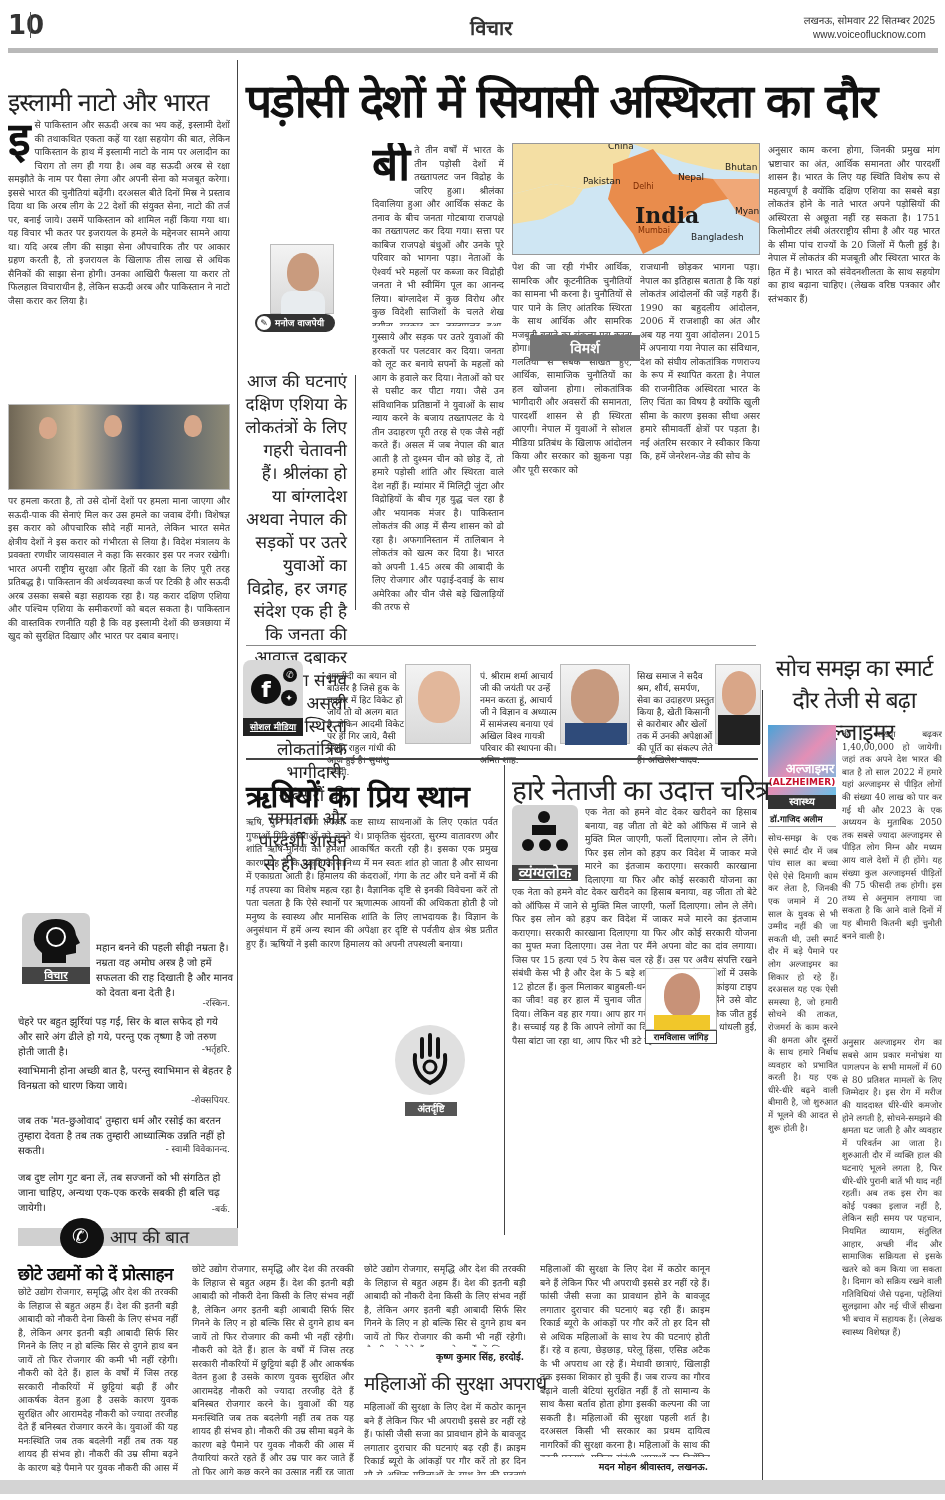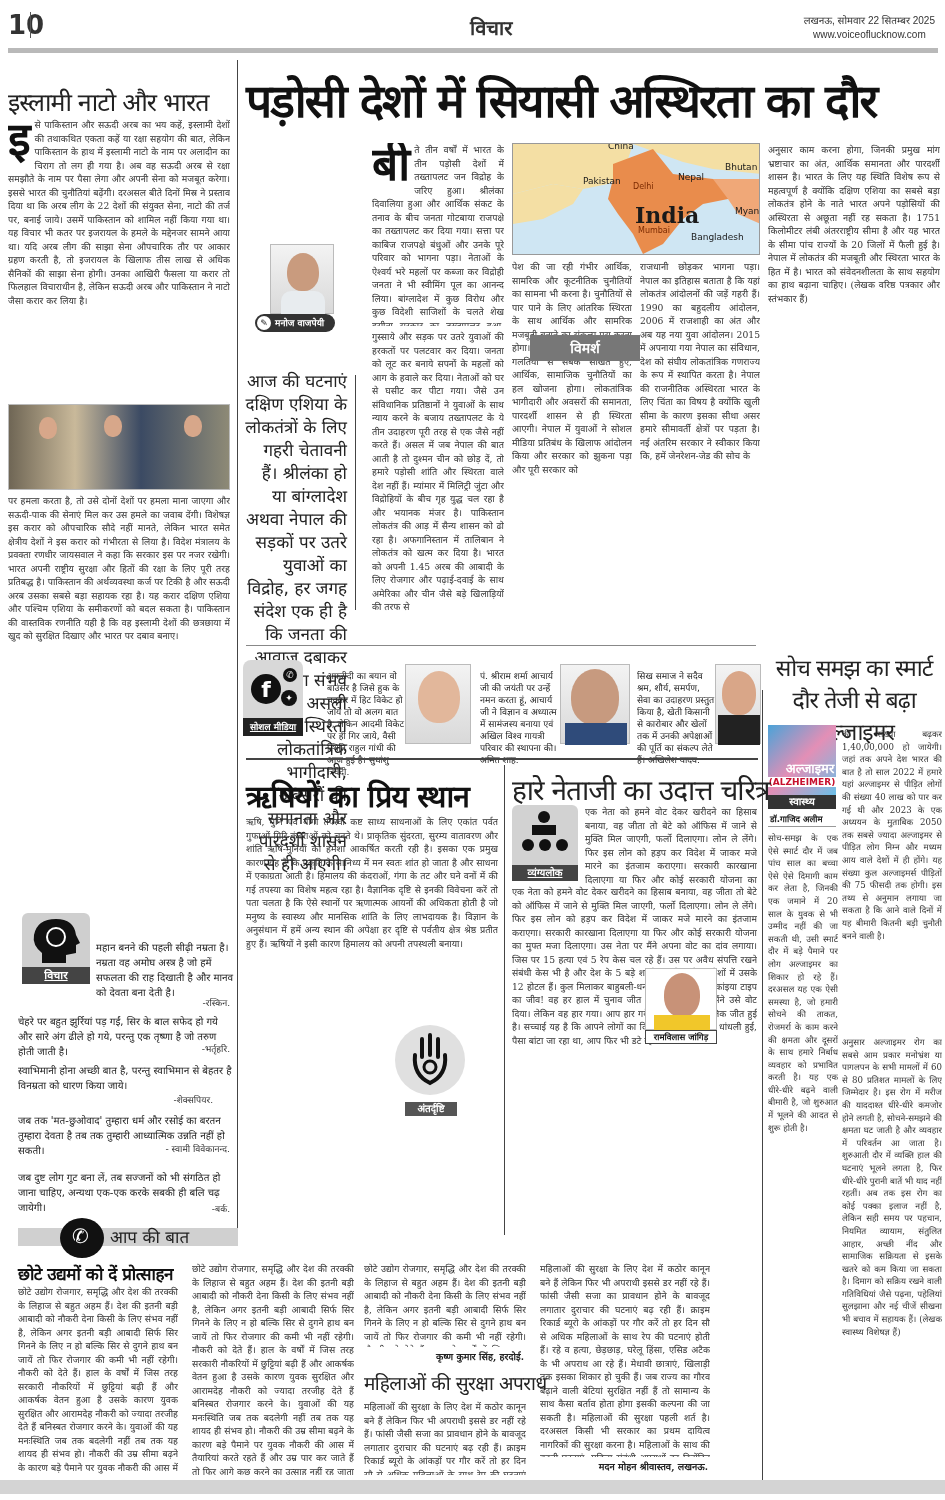--- a/index.html
+++ b/index.html
@@ -172,42 +172,42 @@
 <div class="abs badge" style="left:405px;top:1102px;width:52px;height:14px;line-height:14px;background:#555;">अंतर्दृष्टि</div>
 
 <div class="abs neta-head">हारे नेताजी का उदात्त चरित्र</div>
 <div class="abs" style="left:512px;top:805px;width:66px;height:62px;background:#d2d2d2;border-radius:6px 6px 0 0;">
   <div class="abs" style="left:26px;top:6px;width:12px;height:12px;border-radius:50%;background:#111;"></div>
   <div class="abs" style="left:20px;top:20px;width:24px;height:10px;background:#111;"></div>
   <div class="abs" style="left:10px;top:34px;width:12px;height:12px;border-radius:50%;background:#111;"></div>
   <div class="abs" style="left:27px;top:34px;width:12px;height:12px;border-radius:50%;background:#111;"></div>
   <div class="abs" style="left:44px;top:34px;width:12px;height:12px;border-radius:50%;background:#111;"></div>
 </div>
-<div class="abs caption-dark" style="left:512px;top:865px;width:66px;height:16px;line-height:16px;font-size:10px;background:#444;">व्यंग्यलोक</div>
+<div class="abs caption-dark" style="left:512px;top:865px;width:66px;height:16px;line-height:16px;font-size:15px;background:#444;">व्यंग्यलोक</div>
 <div class="abs body-text" style="left:585px;top:805px;width:172px;height:80px;">एक नेता को हमने वोट देकर खरीदने का हिसाब बनाया, वह जीता तो बेटे को ऑफिस में जाने से मुक्ति मिल जाएगी, फर्लो दिलाएगा। लोन ले लेंगे। फिर इस लोन को हड़प कर विदेश में जाकर मजे मारने का इंतजाम कराएगा। सरकारी कारखाना दिलाएगा या फिर और कोई सरकारी योजना का मुफ्त मजा दिलाएगा। उस नेता पर मैंने अपना वोट का दांव लगाया। जिस पर 15 हत्या एवं 5 रेप केस चल रहे हैं। उस पर अवैध संपत्ति रखने संबंधी केस भी है और देश के 5 बड़े शहरों व दुनिया के 2 देशों में उसके 12 होटल हैं। कुल मिलाकर बाहुबली-धनबली जंतु, शूर, और कांइया टाइप का जीव! वह हर हाल में चुनाव जीत लेगा। यही सोचकर मैंने उसे वोट दिया। लेकिन वह हार गया। आप हार गये, लेकिन आपकी नैतिक जीत हुई है। सच्चाई यह है कि आपने लोगों का दिल जीता है। चुनाव में धांधली हुई, पैसा बांटा जा रहा था, आप फिर भी डटे रहे।</div>
 <div class="abs body-text" style="left:512px;top:885px;width:245px;height:345px;">एक नेता को हमने वोट देकर खरीदने का हिसाब बनाया, वह जीता तो बेटे को ऑफिस में जाने से मुक्ति मिल जाएगी, फर्लो दिलाएगा। लोन ले लेंगे। फिर इस लोन को हड़प कर विदेश में जाकर मजे मारने का इंतजाम कराएगा। सरकारी कारखाना दिलाएगा या फिर और कोई सरकारी योजना का मुफ्त मजा दिलाएगा। उस नेता पर मैंने अपना वोट का दांव लगाया। जिस पर 15 हत्या एवं 5 रेप केस चल रहे हैं। उस पर अवैध संपत्ति रखने संबंधी केस भी है और देश के 5 बड़े शहरों व दुनिया के 2 देशों में उसके 12 होटल हैं। कुल मिलाकर बाहुबली-धनबली जंतु, शूर, और कांइया टाइप का जीव! वह हर हाल में चुनाव जीत लेगा। यही सोचकर मैंने उसे वोट दिया। लेकिन वह हार गया। आप हार गये, लेकिन आपकी नैतिक जीत हुई है। सच्चाई यह है कि आपने लोगों का दिल जीता है। चुनाव में धांधली हुई, पैसा बांटा जा रहा था, आप फिर भी डटे रहे।</div>
 <div class="abs photo" style="left:645px;top:968px;width:72px;height:62px;background:#fff;">
   <div class="abs face" style="left:18px;top:4px;width:36px;height:44px;background:#c89278;"></div>
   <div class="abs" style="left:8px;top:46px;width:56px;height:16px;background:#f1c72a;"></div>
 </div>
 <div class="abs" style="left:645px;top:1030px;width:72px;height:14px;border:1px solid #444;background:#fff;font:bold 8.5px 'DejaVu Sans',sans-serif;text-align:center;line-height:12px;">रामविलास जांगिड़</div>
 
 <div class="abs" style="left:22px;top:913px;width:68px;height:70px;background:#cfcfcf;border-radius:6px 6px 0 0;">
   <svg width="68" height="54" viewBox="0 0 68 54">
     <path d="M20,50 L20,40 Q10,32 12,22 Q15,6 34,6 Q52,6 54,22 L58,30 L54,32 L54,40 L44,42 L44,50 Z" fill="#111"></path>
     <circle cx="34" cy="24" r="9" fill="none" stroke="#fff" stroke-width="2"></circle>
   </svg>
 </div>
 <div class="abs caption-dark" style="left:22px;top:967px;width:68px;height:17px;line-height:17px;background:#444;">विचार</div>
 <div class="abs quote-sm" style="left:96px;top:940px;width:138px;">महान बनने की पहली सीढ़ी नम्रता है। नम्रता वह अमोघ अस्त्र है जो हमें सफलता की राह दिखाती है और मानव को देवता बना देती है।</div>
 <div class="abs attrib" style="left:96px;top:996px;width:134px;">-रस्किन.</div>
 <div class="abs quote-sm" style="left:18px;top:1014px;width:216px;">चेहरे पर बहुत झुर्रियां पड़ गईं, सिर के बाल सफेद हो गये और सारे अंग ढीले हो गये, परन्तु एक तृष्णा है जो तरुण होती जाती है।</div>
 <div class="abs attrib" style="left:18px;top:1042px;width:212px;">-भर्तृहरि.</div>
 <div class="abs quote-sm" style="left:18px;top:1063px;width:216px;">स्वाभिमानी होना अच्छी बात है, परन्तु स्वाभिमान से बेहतर है विनम्रता को धारण किया जाये।</div>
-<div class="abs attrib" style="left:1px;top:1093px;width:212px;">-शेक्सपियर.</div>
+<div class="abs attrib" style="left:18px;top:1093px;width:212px;font-family:Liberation Serif, serif;">-शेक्सपियर.</div>
 <div class="abs quote-sm" style="left:18px;top:1113px;width:216px;">जब तक 'मत-छुओवाद' तुम्हारा धर्म और रसोई का बरतन तुम्हारा देवता है तब तक तुम्हारी आध्यात्मिक उन्नति नहीं हो सकती।</div>
 <div class="abs attrib" style="left:18px;top:1142px;width:212px;">- स्वामी विवेकानन्द.</div>
 <div class="abs quote-sm" style="left:18px;top:1170px;width:216px;">जब दुष्ट लोग गुट बना लें, तब सज्जनों को भी संगठित हो जाना चाहिए, अन्यथा एक-एक करके सबकी ही बलि चढ़ जायेगी।</div>
 <div class="abs attrib" style="left:18px;top:1202px;width:212px;">-बर्क.</div>
 
 <div class="abs aap-bar"></div>
 <div class="abs" style="left:60px;top:1218px;width:44px;height:40px;border-radius:50%;background:#111;">
   <span class="abs" style="left:12px;top:6px;color:#fff;font:20px 'DejaVu Sans',sans-serif;">✆</span>
 </div>
 <div class="abs aap-label">आप की बात</div>

